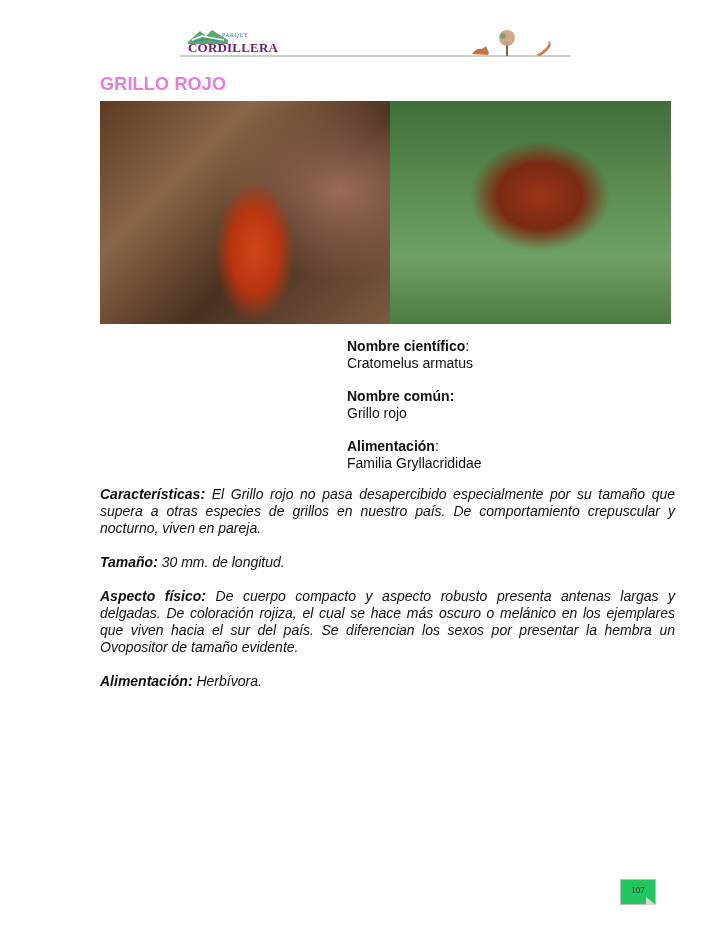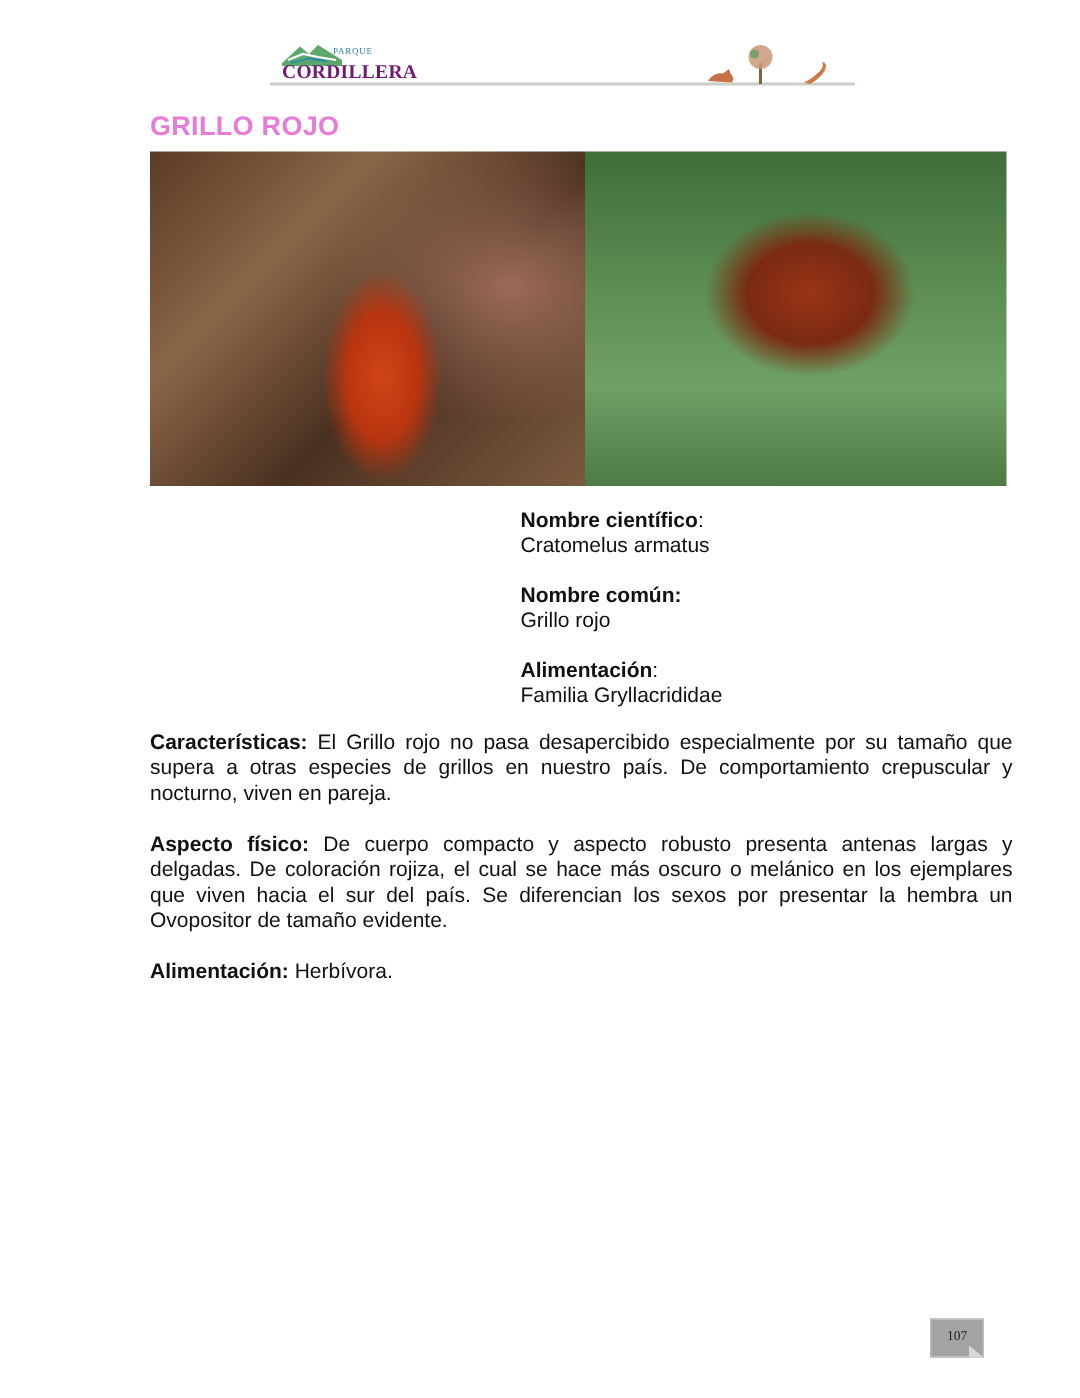--- a/index.html
+++ b/index.html
@@ -22,23 +22,23 @@
                  radial-gradient(ellipse 120px 90px at 240px 90px, #9b6b58 0%, transparent 100%),
                  linear-gradient(135deg, #5a3b25 0%, #8a6648 30%, #4a3020 60%, #7a5a40 100%); }
   .photo-right { left:390px; width:281px;
      background: radial-gradient(ellipse 70px 55px at 150px 95px, #9a3417 0%, #7a2a12 60%, transparent 100%),
                  linear-gradient(180deg, #3f6e3a 0%, #5c8d52 40%, #6fa066 70%, #4c7c44 100%); }
   .info { position:absolute; left:309px; top:338px; font-size:14px; line-height:17px; }
   .info .blk { margin-bottom:16px;margin-left:38px; }
   .b { font-weight:bold; }
   .i { }
   .body-text { position:absolute; left:100px; top:486px; width:575px; font-size:14px; line-height:17px; }
-  .para { text-align:justify; margin:0 0 17px 0; }
+  .para { text-align:justify; margin:0 0 17px 0;font-style:italic; }
   .page-num { position:absolute; left:620px; top:879px; width:34px; height:24px;
-              border:1px solid #bdbdbd; background:#a3a3a3; font-family:"Liberation Serif", serif;
+              border:1px solid #bdbdbd; background:#22c55e; font-family:"Liberation Serif", serif;
               font-size:9px; text-align:center; line-height:20px; color:#222; }
   .page-fold { position:absolute; right:-1px; bottom:-1px; width:0; height:0;
                border-left:10px solid #d8d8d8; border-top:8px solid transparent; }
 </style>
 </head>
 <body>
 
 <div class="header">
   <div class="logo">
     <svg class="logo-mountain" width="40" height="16" viewBox="0 0 40 16">
@@ -80,20 +80,21 @@
     <div>Grillo rojo</div>
   </div>
   <div class="blk">
     <div><span class="b">Alimentación</span><span>:</span></div>
     <div>Familia Gryllacrididae</div>
   </div>
 </div>
 
 <div class="body-text">
   <p class="para"><span class="b">Características:</span><span> El Grillo rojo no pasa desapercibido especialmente por su tamaño que supera a otras especies de grillos en nuestro país. De comportamiento crepuscular y nocturno, viven en pareja.</span></p>
+  <p class="para"><span class="b">Tamaño:</span><span> 30 mm. de longitud.</span></p>
   <p class="para"><span class="b">Aspecto físico:</span><span> De cuerpo compacto y aspecto robusto presenta antenas largas y delgadas. De coloración rojiza, el cual se hace más oscuro o melánico en los ejemplares que viven hacia el sur del país. Se diferencian los sexos por presentar la hembra un Ovopositor de tamaño evidente.</span></p>
   <p class="para"><span class="b">Alimentación:</span><span> Herbívora.</span></p>
 </div>
 
 <div class="page-num">
   <span>107</span>
   <div class="page-fold"></div>
 </div>
 
 </body></html>

